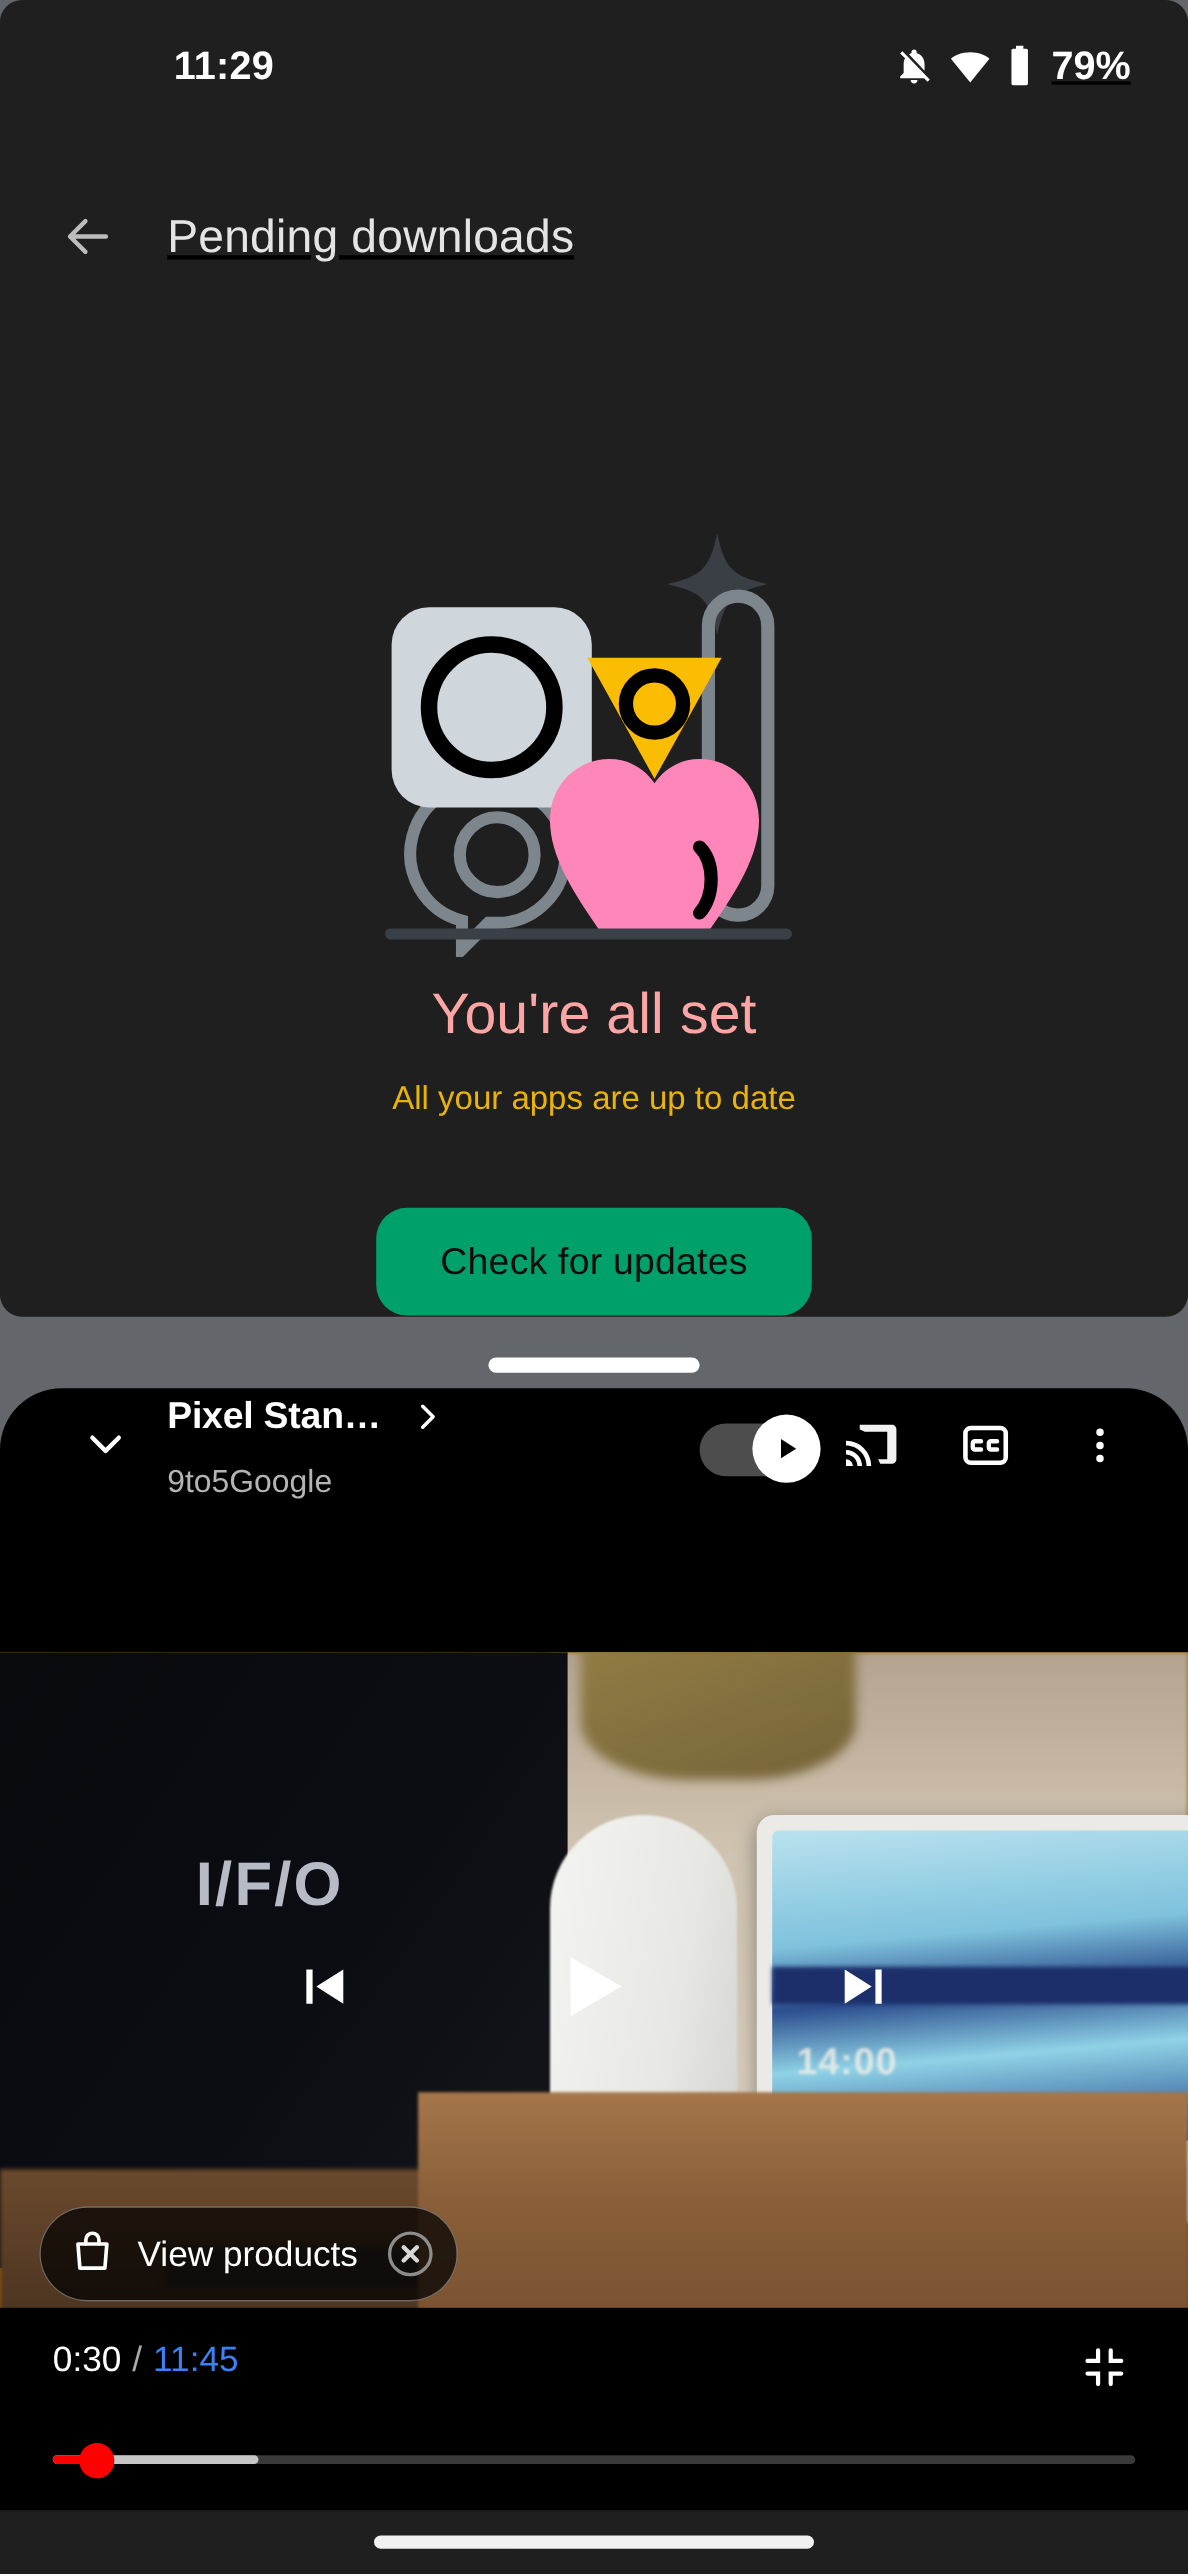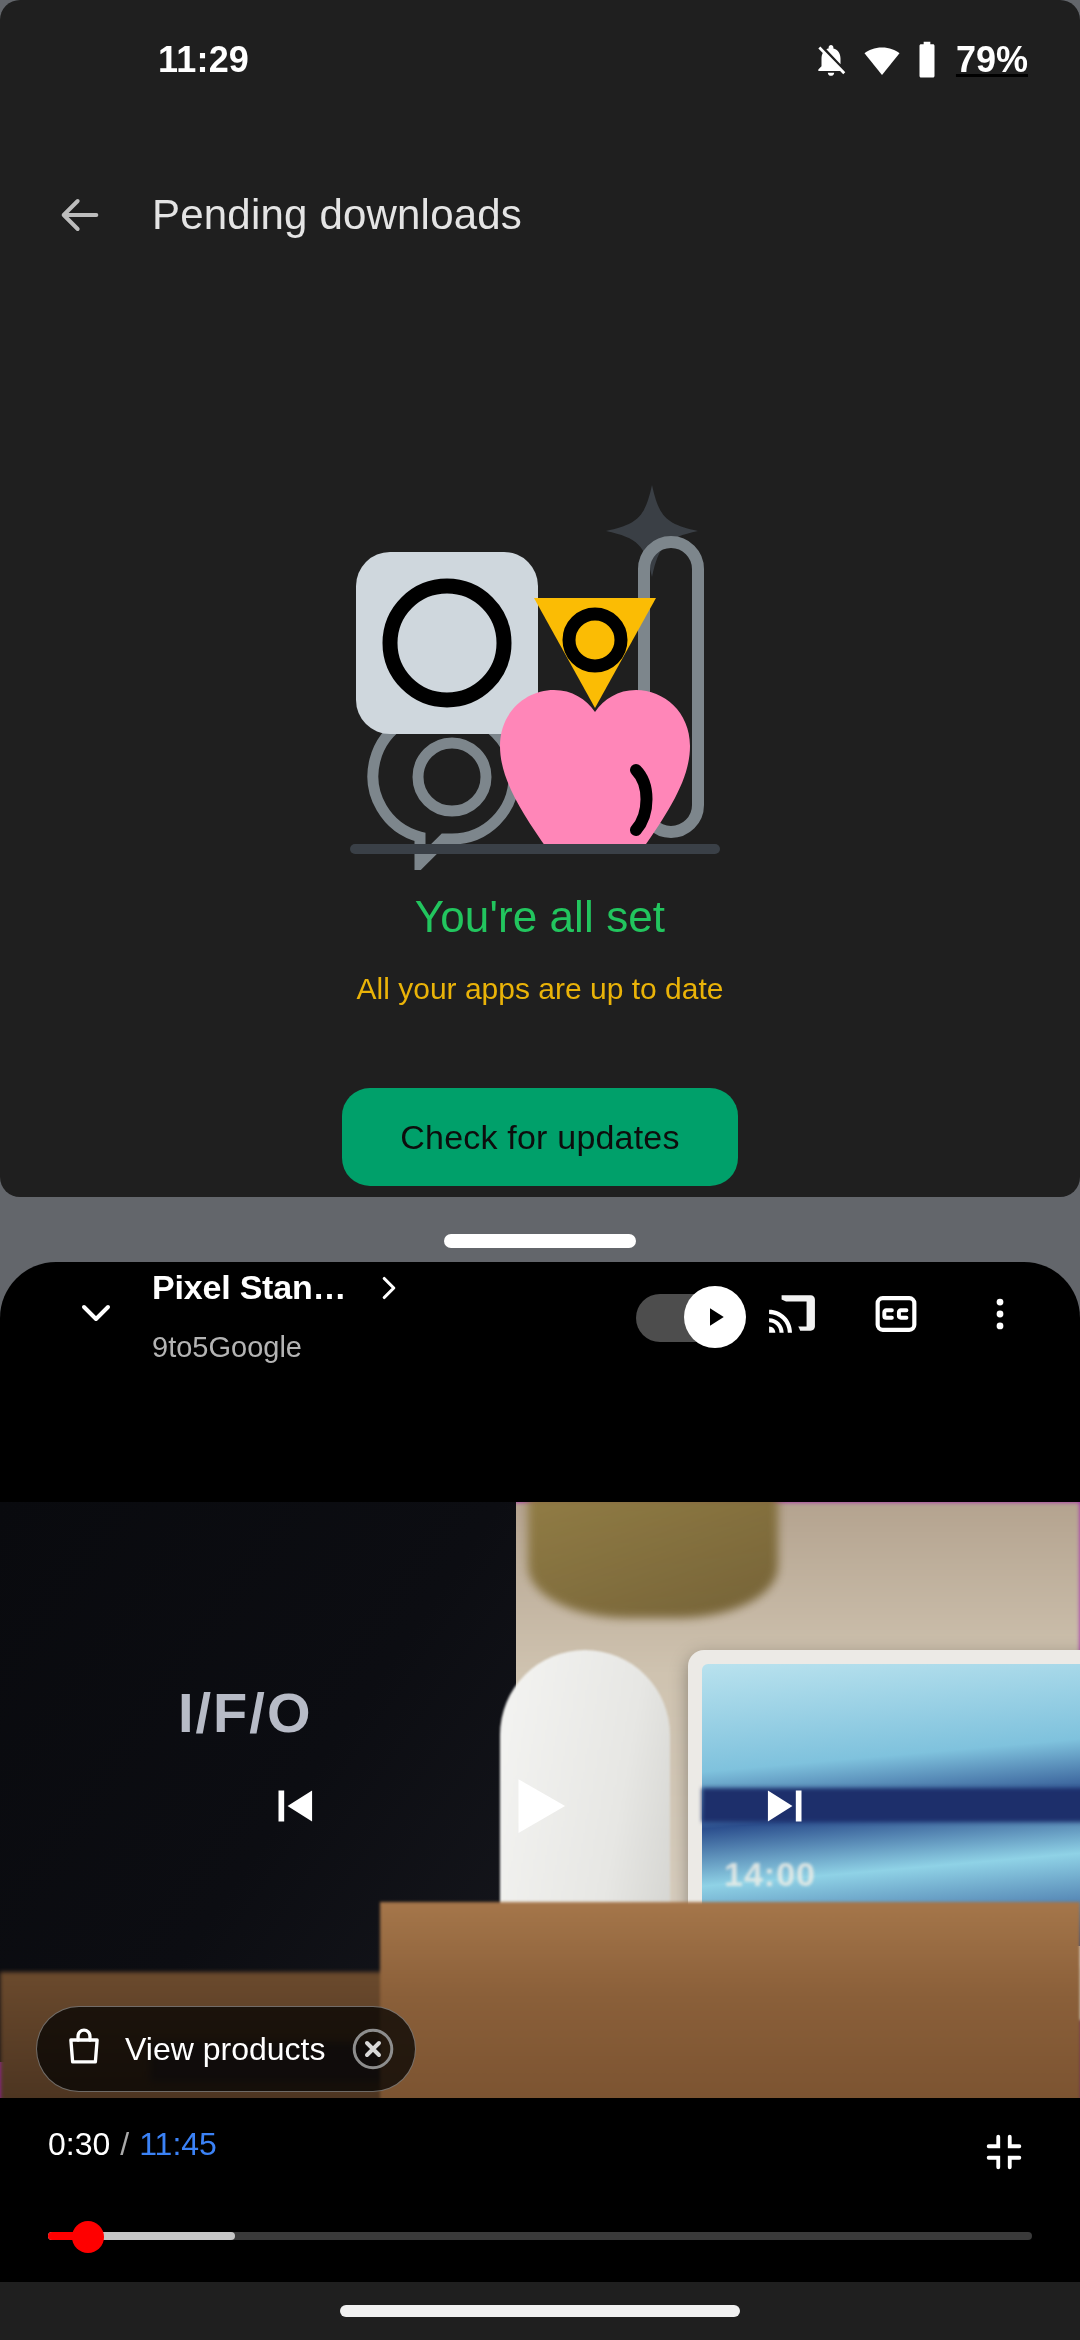--- a/index.html
+++ b/index.html
@@ -27,36 +27,36 @@
   .sb-clock{
     color:#fff; font-size:36px; font-weight:700; letter-spacing:.2px;
     margin-left:158px; line-height:1;
   }
   .sb-right{ display:flex; align-items:center; gap:12px;text-decoration:underline; }
   .sb-right svg{ display:block; }
   .sb-batt{ color:#fff; font-size:36px; font-weight:700; margin-left:4px; }
 
   .appbar{
     position:absolute; left:0; top:160px; width:978px; height:110px;
-    display:flex; align-items:center;
+    display:flex; align-items:center;text-decoration:underline;
   }
   .backbtn{ width:84px; height:84px; margin-left:38px; display:flex; align-items:center; justify-content:center; }
   .appbar-title{
     color:#e4e4e4; font-size:42px; font-weight:400; margin-left:30px; letter-spacing:.2px;
   }
 
   
   .empty{
     position:absolute; left:0; top:470px; width:1080px;
     display:flex; flex-direction:column; align-items:center;
   }
   .illus{ position:relative; width:440px; height:400px; }
   .illus svg{ display:block; }
   .empty-title{
-    color:#22c55e; font-size:44px; margin-top:22px; font-weight:400; letter-spacing:.1px;
+    color:#fca5a5; font-size:52px; margin-top:22px; font-weight:400; letter-spacing:.1px;
   }
   .empty-sub{
     color:#eab308; font-size:30px; margin-top:30px; font-weight:400;
   }
   .cta{
     margin-top:82px; background:#00A06A; color:#0d0d0d;
     font-size:34px; font-weight:500; border:none; border-radius:28px;
     padding:0 58px; height:98px; display:flex; align-items:center; justify-content:center;
     letter-spacing:.2px; cursor:pointer;
   }
@@ -97,21 +97,21 @@
     border-radius:24px; background:#4d4d4d;
   }
   .toggle-knob{
     position:absolute; left:48px; top:0; width:62px; height:62px; border-radius:50%;
     background:#fff; display:flex; align-items:center; justify-content:center;
   }
 
   
   .video{
     position:absolute; left:0; top:240px; width:1080px; height:608px; overflow:hidden;
-    background:#a21caf;
+    background:#a16207;
     text-decoration:underline;
   }
   .vid-tv{
     position:absolute; left:0; top:0; width:516px; height:560px;
     background:linear-gradient(125deg,#090a0e 0%,#0c0d12 55%,#16171d 100%);
   }
   .vid-tvtext{
     position:absolute; left:178px; top:178px; color:#cfd4e0; font-size:56px;
     font-weight:700; letter-spacing:2px; opacity:.88; filter:blur(.6px);
   }

